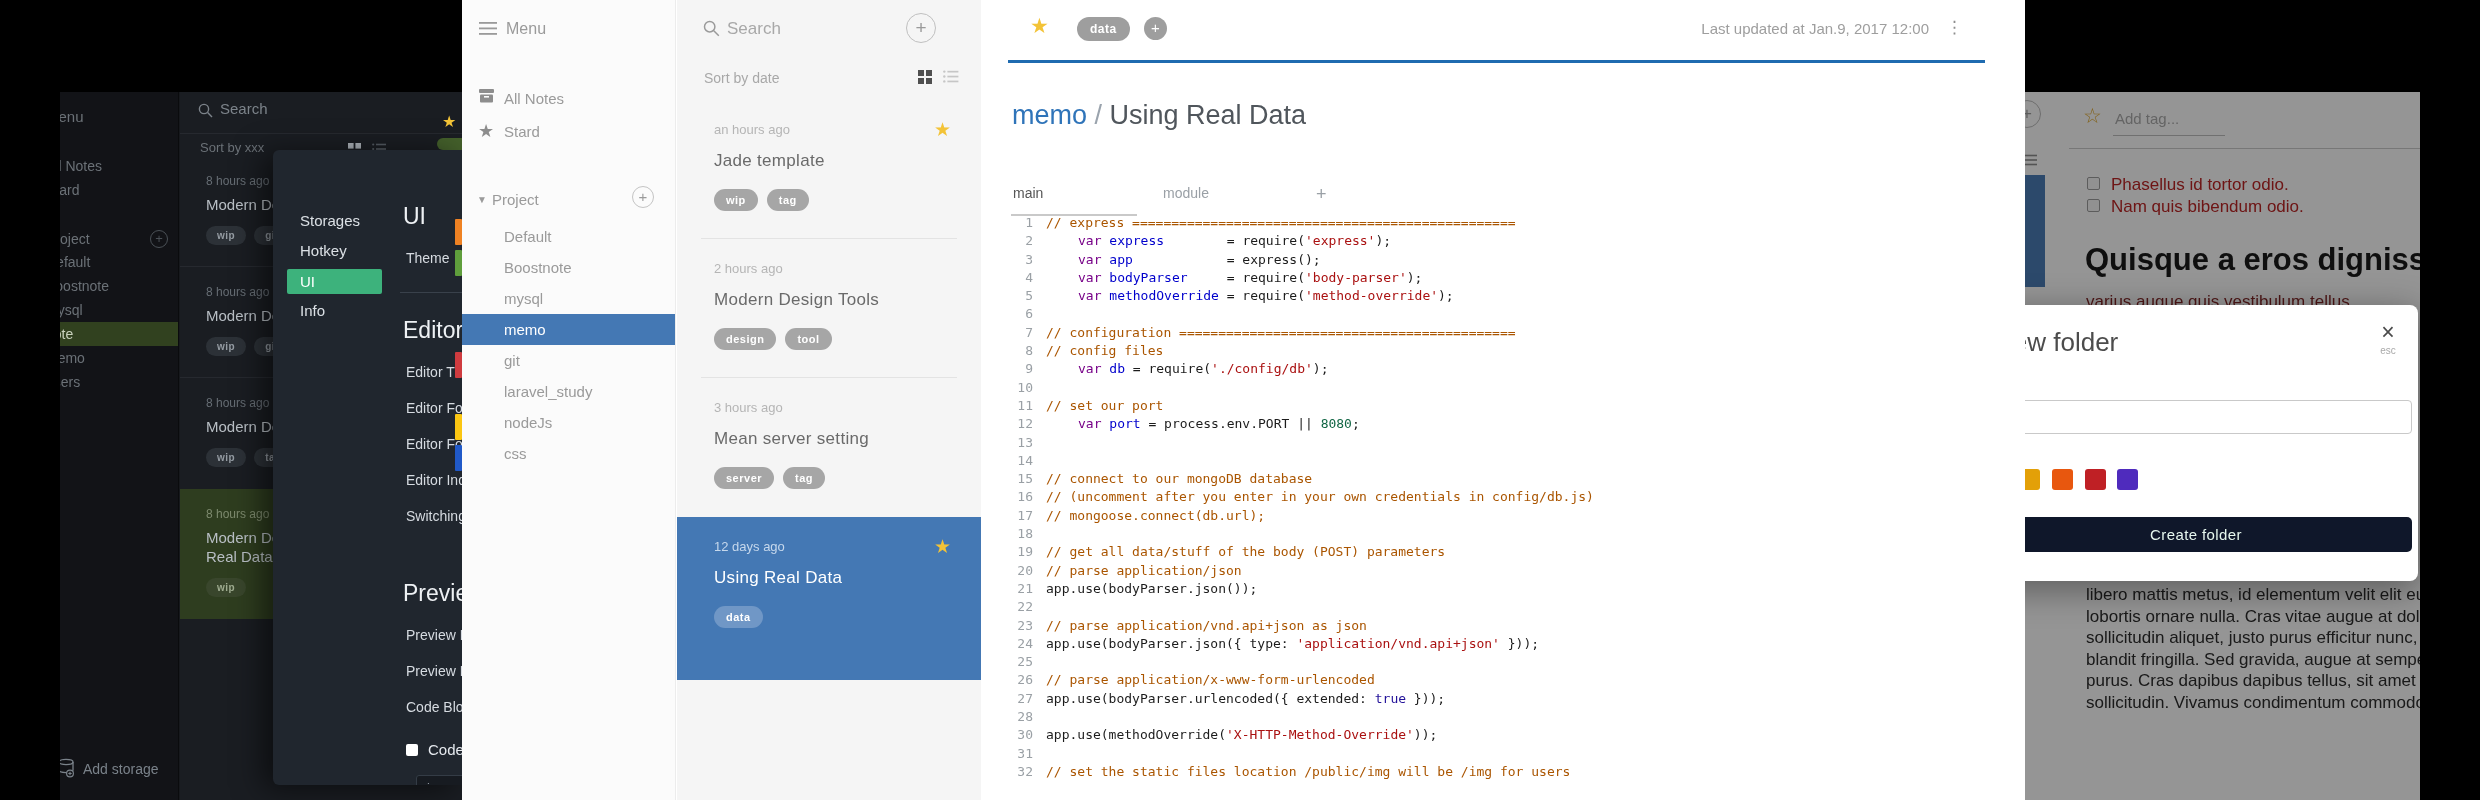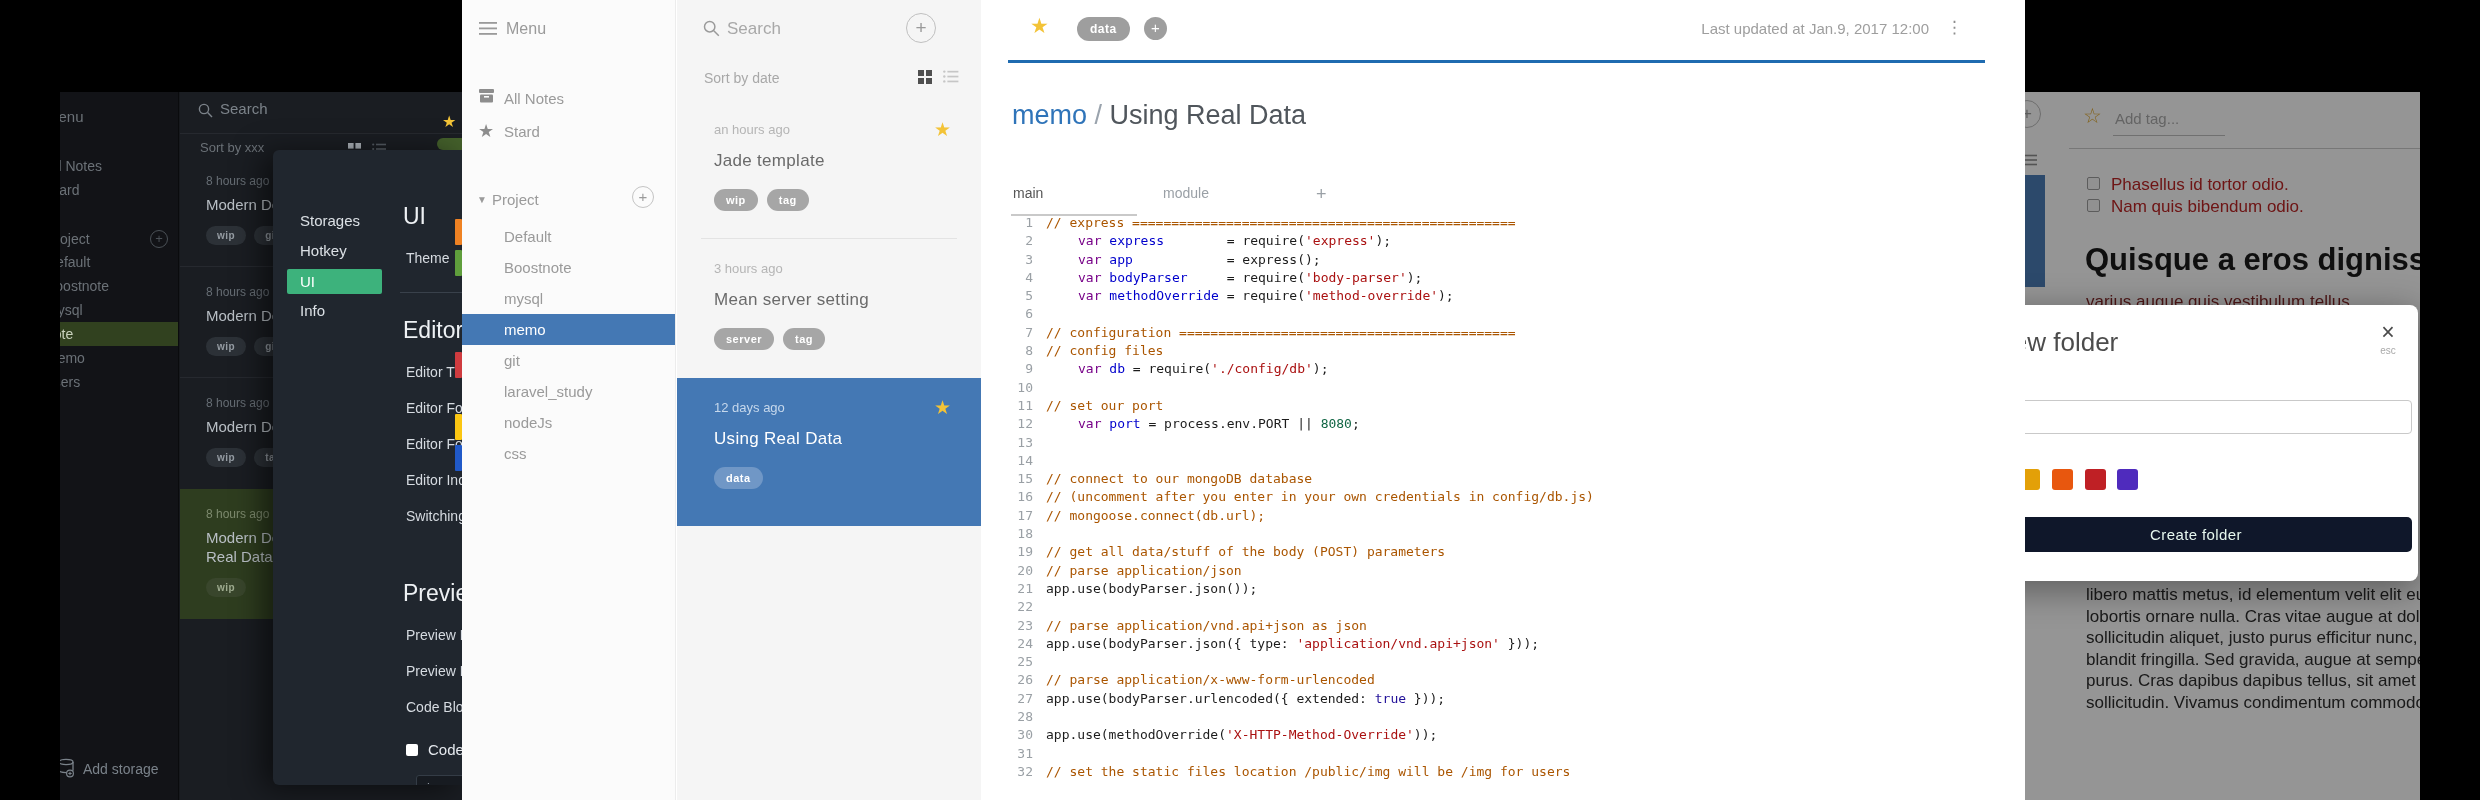--- a/index.html
+++ b/index.html
@@ -108,21 +108,21 @@
   #notes { position:absolute; left:0; right:0; top:100px; }
   .note { position:relative; padding:22px 0 28px 37px; }
   .note .t { font-size:13px; color:#b5b5b5; }
   .note .star { position:absolute; right:30px; top:18px; font-size:19px; color:#f3c337; }
   .note .h { margin-top:14px; font-size:17px; color:#6a6a6a; letter-spacing:.3px; }
   .note .tags { margin-top:18px; }
   .tagpill { display:inline-block; background:#a6a6a6; color:#fff; font-size:11px;
              font-weight:bold; letter-spacing:.5px; padding:5px 12px; border-radius:11px;
              margin-right:9px; }
   .note .ndiv { position:absolute; left:24px; right:24px; bottom:0; height:1px; background:#e3e3e3; }
-  .note.sel { background:#4478b4; padding-bottom:37px; }
+  .note.sel { background:#4478b4; padding-bottom:52px; }
   .note.sel .t { color:#c6d8ec; }
   .note.sel .h { color:#fff; }
   .note.sel .tagpill { background:#7097c6; }
 
   #editor { position:absolute; left:520px; top:0; right:0; height:100%; background:#fff; }
   #ed-star { position:absolute; left:48px; top:14px; font-size:21px; color:#f3c337; }
   #ed-tag { position:absolute; left:95px; top:17px; background:#9e9e9e; color:#fff;
             font-size:12px; font-weight:bold; letter-spacing:.5px; padding:5px 13px;
             border-radius:12px; }
   #ed-plus { position:absolute; left:162px; top:17px; width:23px; height:23px; background:#9e9e9e;
@@ -413,20 +413,26 @@
     </svg>
     <div id="notes">
         <div class="note">
           <div class="t">an hours ago</div>
           <div class="star">★</div>
           <div class="h">Jade template</div>
           <div class="tags"><span class="tagpill">wip</span><span class="tagpill">tag</span></div>
           <div class="ndiv"></div>
         </div>
         <div class="note">
+          <div class="t">2 hours ago</div>
+          <div class="h">Modern Design Tools</div>
+          <div class="tags"><span class="tagpill">design</span><span class="tagpill">tool</span></div>
+          <div class="ndiv"></div>
+        </div>
+        <div class="note">
           <div class="t">3 hours ago</div>
           <div class="h">Mean server setting</div>
           <div class="tags"><span class="tagpill">server</span><span class="tagpill">tag</span></div>
         </div>
         <div class="note sel">
           <div class="t">12 days ago</div>
           <div class="star">★</div>
           <div class="h">Using Real Data</div>
           <div class="tags"><span class="tagpill">data</span></div>
         </div>

